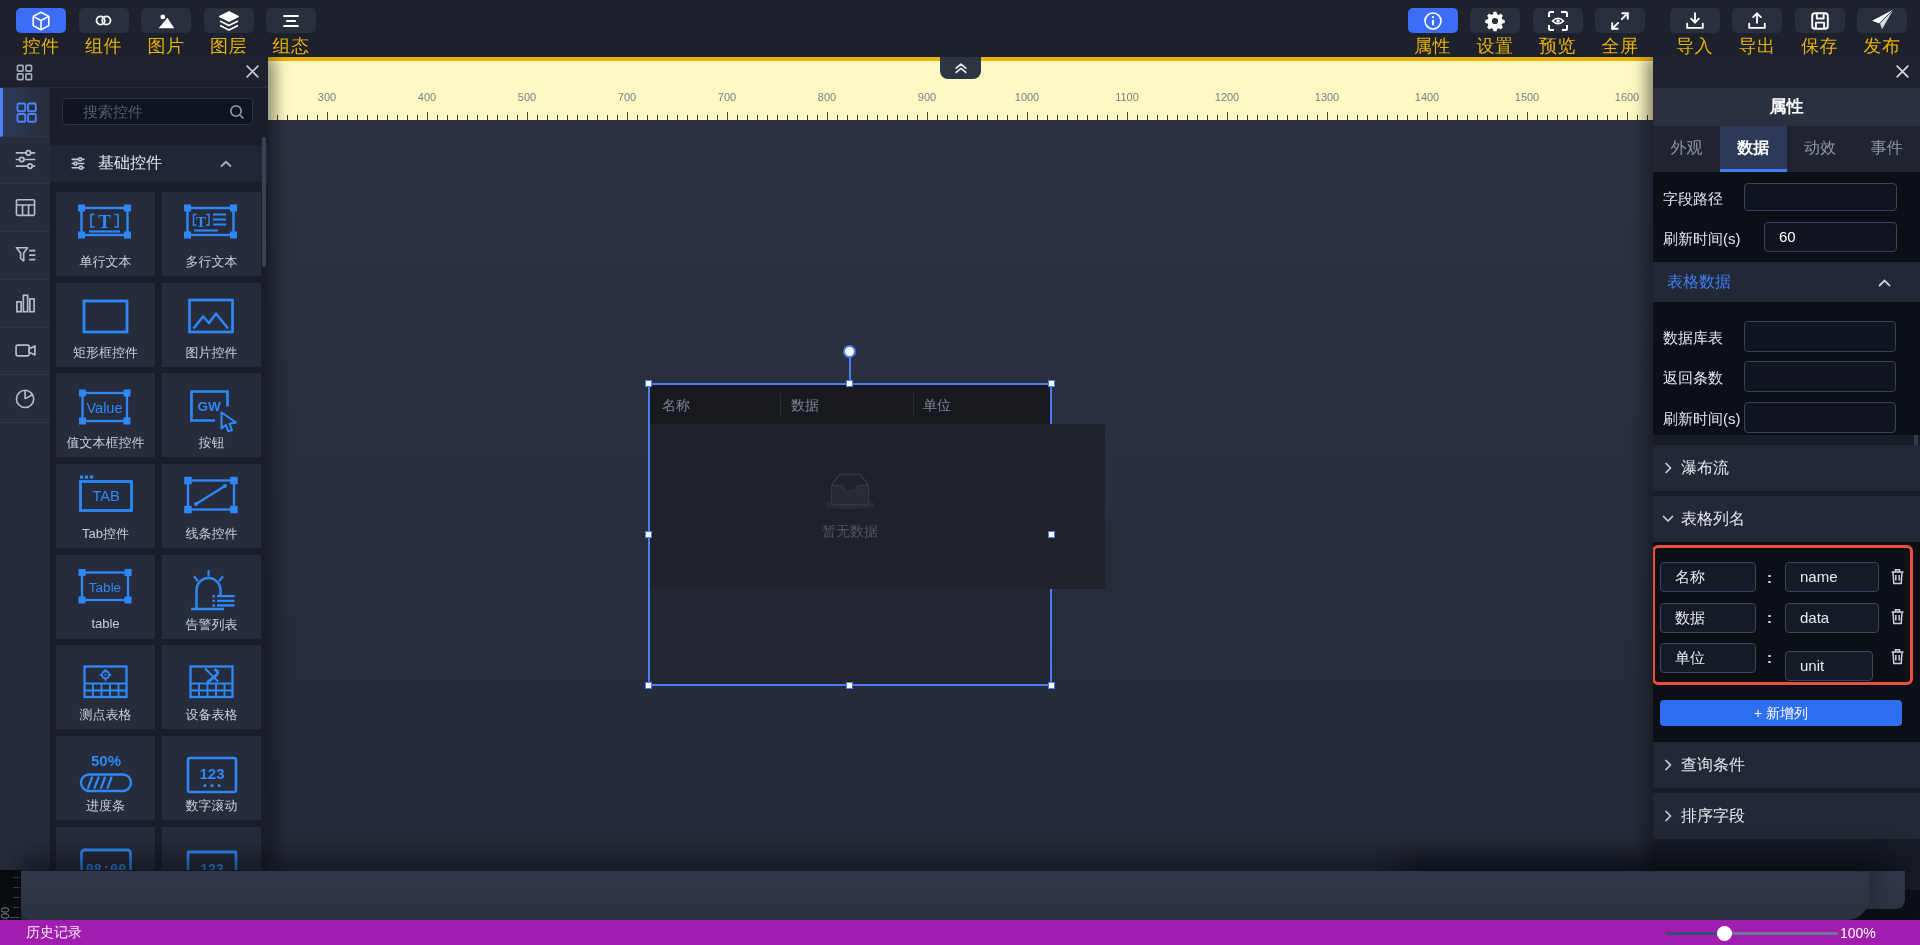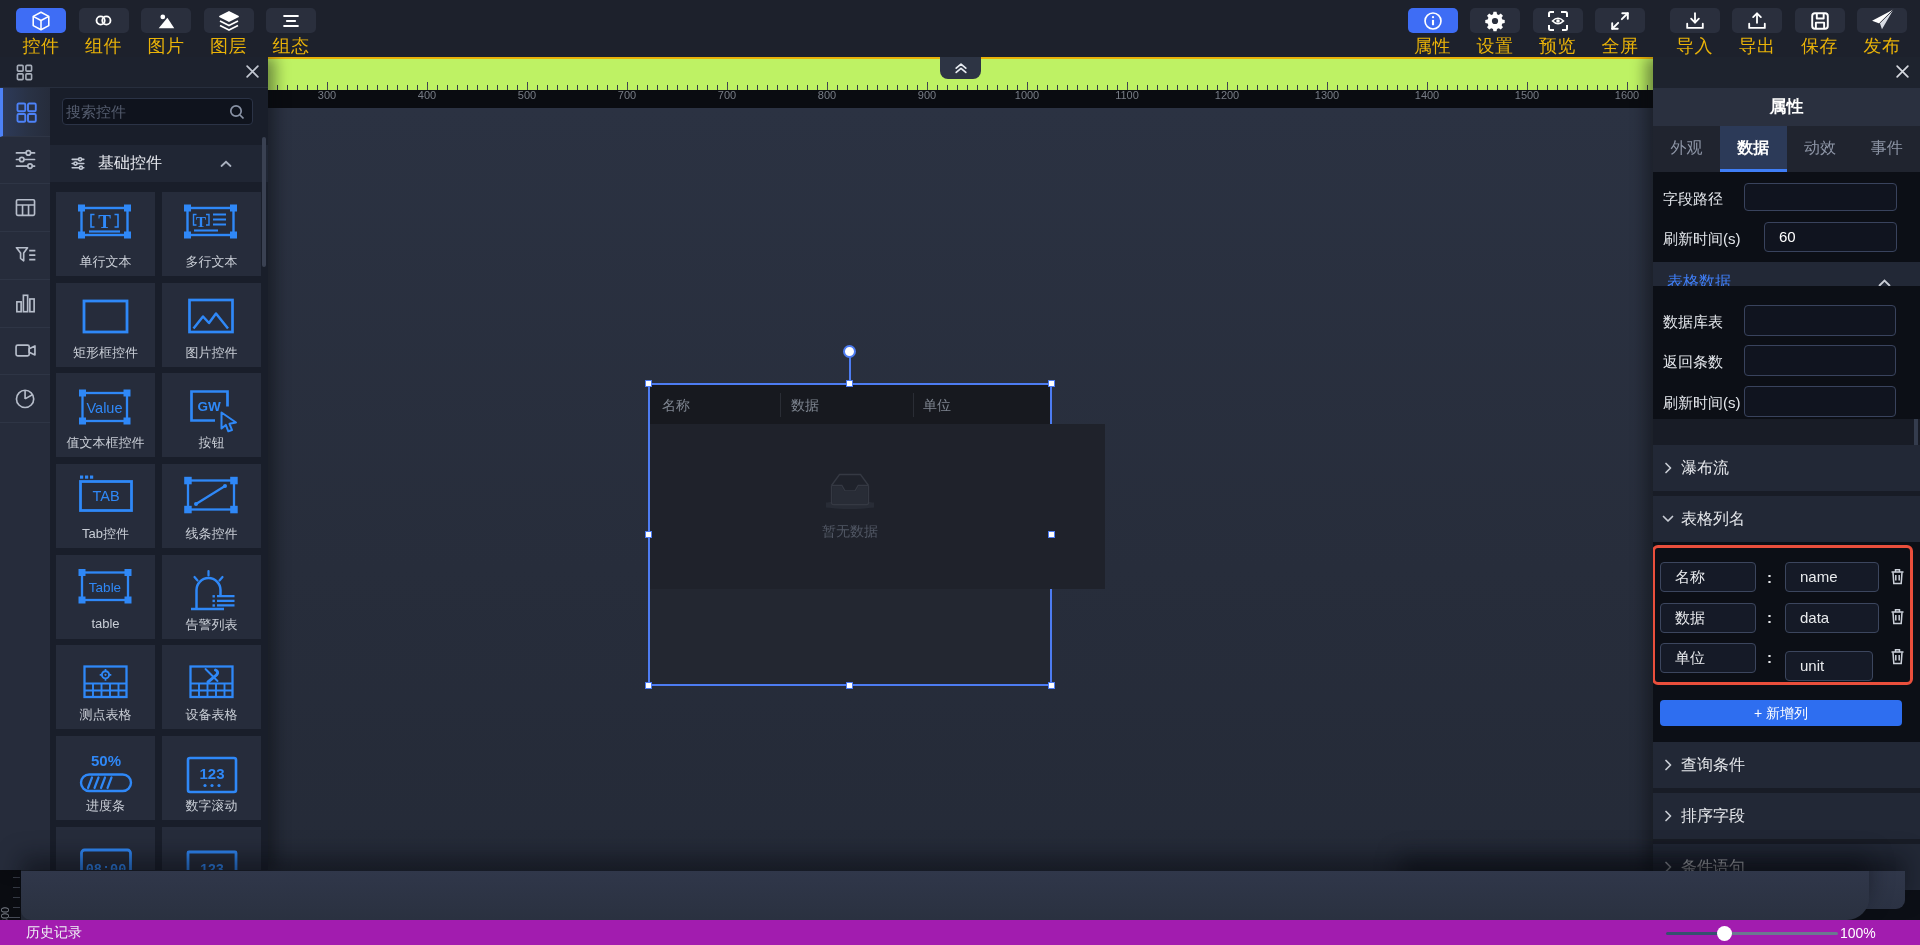--- a/index.html
+++ b/index.html
@@ -1,21 +1,21 @@
 <!DOCTYPE html>
 <html><head>
 <meta charset="utf-8">
 <style>
 *{margin:0;padding:0;box-sizing:border-box}
 html,body{width:1920px;height:945px;overflow:hidden;background:#0a0c11;font-family:"Liberation Sans",sans-serif}
 #app{position:relative;width:1920px;height:945px;overflow:hidden}
 .ab{position:absolute}
 
 #canvas{left:0;top:108px;width:1920px;height:837px;background:linear-gradient(180deg,#2b3242 0%,#272d3b 55%,#242a37 100%)}
-#rulerh{left:0;top:57px;width:1920px;height:33px;background:#bef264;border-top:2px solid #eab308}
+#rulerh{left:0;top:57px;width:1920px;height:63px;background:#fef9c3;border-top:4px solid #eab308}
 #rulerh .tkminor{position:absolute;left:0;bottom:0;width:1920px;height:5px;background:repeating-linear-gradient(90deg,#363b46 0 1px,transparent 1px 10px);background-position-x:7px}
 #rulerh .tkmajor{position:absolute;left:0;bottom:0;width:1920px;height:8px;background:repeating-linear-gradient(90deg,#41464f 0 1px,transparent 1px 100px);background-position-x:27px}
 .rnum{position:absolute;top:30px;transform:translateX(-50%);font-size:11px;color:#787d87}
 #rulerv{left:0;top:108px;width:21px;height:837px;background:#0b0d12}
 .vtk{position:absolute;right:1px;height:1px;background:#3c414c;width:7px}
 .vtkM{position:absolute;right:1px;height:1px;background:#474c58;width:11px}
 #vlabel{position:absolute;left:-6px;top:802px;width:22px;text-align:center;font-size:11px;color:#787d87;transform:rotate(-90deg)}
 #ctab{left:940px;top:57px;width:41px;height:22px;background:#2d3444;border-radius:0 0 8px 8px;display:flex;align-items:center;justify-content:center}
 
 #toolbar{left:0;top:0;width:1920px;height:57px;background:#1d212c;z-index:40}
@@ -41,21 +41,21 @@
 #zoomtrack1{position:absolute;left:1666px;top:12px;width:58px;height:3px;background:#35506e;border-radius:2px}
 #zoomtrack2{position:absolute;left:1724px;top:12px;width:114px;height:3px;background:#6b7890;border-radius:2px}
 #zoomknob{position:absolute;left:1717px;top:6px;width:15px;height:15px;background:#fff;border-radius:50%}
 #zoompct{position:absolute;left:1840px;top:5px;font-size:14px;color:#fff}
 
 #lpanel{left:0;top:57px;width:268px;height:813px;background:#191e2a;z-index:20;overflow:hidden;box-shadow:7px 0 14px rgba(8,10,14,.45)}
 #lphead{position:absolute;left:0;top:0;width:268px;height:31px;background:#1d222e;border-bottom:1px solid #272e3d}
 #lrail{position:absolute;left:0;top:31px;width:50px;height:782px;background:#262c3b}
 .rrow{position:absolute;left:0;width:50px;height:48px;border-bottom:1px solid #2e3545;display:flex;align-items:center;justify-content:center}
 .rrow.sel{border-left:3px solid #4d82f8;background:linear-gradient(90deg,#2d3a59,#293245 55%,#262c3b)}
-#searchbox{position:absolute;left:62px;top:41px;width:191px;height:27px;background:#0f131d;border:1px solid #2b3346;border-radius:4px;color:#545c6e;font-size:15px;line-height:25px;padding-left:3px}
+#searchbox{position:absolute;left:62px;top:41px;width:191px;height:27px;background:#0f131d;border:1px solid #2b3346;border-radius:4px;color:#545c6e;font-size:15px;line-height:25px;padding-left:20px}
 #sechdr{position:absolute;left:50px;top:88px;width:218px;height:37px;background:#202634;display:flex;align-items:center}
 .card{position:absolute;width:99px;height:84px;background:#262c3b;display:flex;flex-direction:column;align-items:center}
 .card .cic{height:57px;display:flex;align-items:flex-end;justify-content:center}
 .card .clb{font-size:13px;color:#c9ced6;margin-top:4px;white-space:nowrap}
 #lscroll{position:absolute;left:262px;top:80px;width:4px;height:130px;background:#3a4152;border-radius:2px}
 
 #rpanel{left:1653px;top:57px;width:267px;height:863px;background:#181c26;z-index:20;overflow:hidden;box-shadow:-7px 0 14px rgba(8,10,14,.45)}
 #rptitle{position:absolute;left:0;top:31px;width:267px;height:38px;background:#2a303f;color:#fff;font-size:17px;font-weight:bold;text-align:center;line-height:38px}
 #rtabs{position:absolute;left:0;top:69px;width:267px;height:46px;display:flex;background:#20242f}
 .rtab{width:66.75px;height:46px;text-align:center;line-height:44px;font-size:16px;color:#8d95a6}
@@ -430,21 +430,21 @@
   <div class="finput" style="left:91px;top:11px;width:153px;height:28px"></div>
   <div class="flabel" style="left:10px;top:58px">刷新时间(s)</div>
   <div class="finput" style="left:111px;top:50px;width:133px;height:30px;line-height:28px;padding-left:14px">60</div>
 </div>
 <div class="band" style="top:205px;height:40px">
         <span style="color:#3f7ef7;font-size:16px;margin-left:14px">表格数据</span>
 <svg style="position:absolute;left:225px;top:17px" width="13" height="8" viewBox="0 0 13 8" fill="none" stroke="#c8ccd4" stroke-width="1.8" stroke-linecap="round">
           <path d="M1.5 6.5 L6.5 1.5 L11.5 6.5"></path>
         </svg>
       </div>
-<div class="blk" style="top:229px;height:133px">
+<div class="blk" style="top:245px;height:133px">
   <div class="flabel" style="left:10px;top:27px">数据库表</div>
   <div class="finput" style="left:91px;top:19px;width:152px;height:31px"></div>
   <div class="flabel" style="left:10px;top:67px">返回条数</div>
   <div class="finput" style="left:91px;top:59px;width:152px;height:31px"></div>
   <div class="flabel" style="left:10px;top:108px">刷新时间(s)</div>
   <div class="finput" style="left:91px;top:100px;width:152px;height:31px"></div>
 </div>
 <div class="band" style="top:388px">
 <svg class="arr" style="margin-left:11px" width="8" height="12" viewBox="0 0 8 12" fill="none" stroke="#c8ccd4" stroke-width="1.7" stroke-linecap="round" stroke-linejoin="round">
           <path d="M2 1.5 L6.5 6 L2 10.5"></path>
@@ -490,26 +490,20 @@
           <path d="M2 1.5 L6.5 6 L2 10.5"></path>
         </svg>
 <span class="btx" style="margin-left:9px">查询条件</span>
       </div>
 <div class="band" style="top:736px">
 <svg class="arr" style="margin-left:11px" width="8" height="12" viewBox="0 0 8 12" fill="none" stroke="#c8ccd4" stroke-width="1.7" stroke-linecap="round" stroke-linejoin="round">
           <path d="M2 1.5 L6.5 6 L2 10.5"></path>
         </svg>
 <span class="btx" style="margin-left:9px">排序字段</span>
       </div>
-<div class="band" style="top:787px">
-<svg class="arr" style="margin-left:11px" width="8" height="12" viewBox="0 0 8 12" fill="none" stroke="#c8ccd4" stroke-width="1.7" stroke-linecap="round" stroke-linejoin="round">
-          <path d="M2 1.5 L6.5 6 L2 10.5"></path>
-        </svg>
-<span class="btx" style="margin-left:9px">条件语句</span>
-      </div>
 <div class="blk" style="top:833px;height:87px"></div>
 </div>
 <div class="ab" id="toolbar">
 <div class="tbtn sel" style="left:16px">
         <div class="ico">
 <svg width="22" height="22" viewBox="0 0 24 24" fill="none" stroke="#fff" stroke-width="1.7" stroke-linejoin="round">
             <path d="M12 2.5 L20.5 7 V17 L12 21.5 L3.5 17 V7 Z"></path>
             <path d="M3.5 7 L12 11.5 L20.5 7"></path>
             <path d="M12 11.5 V21.5"></path>
           </svg>

